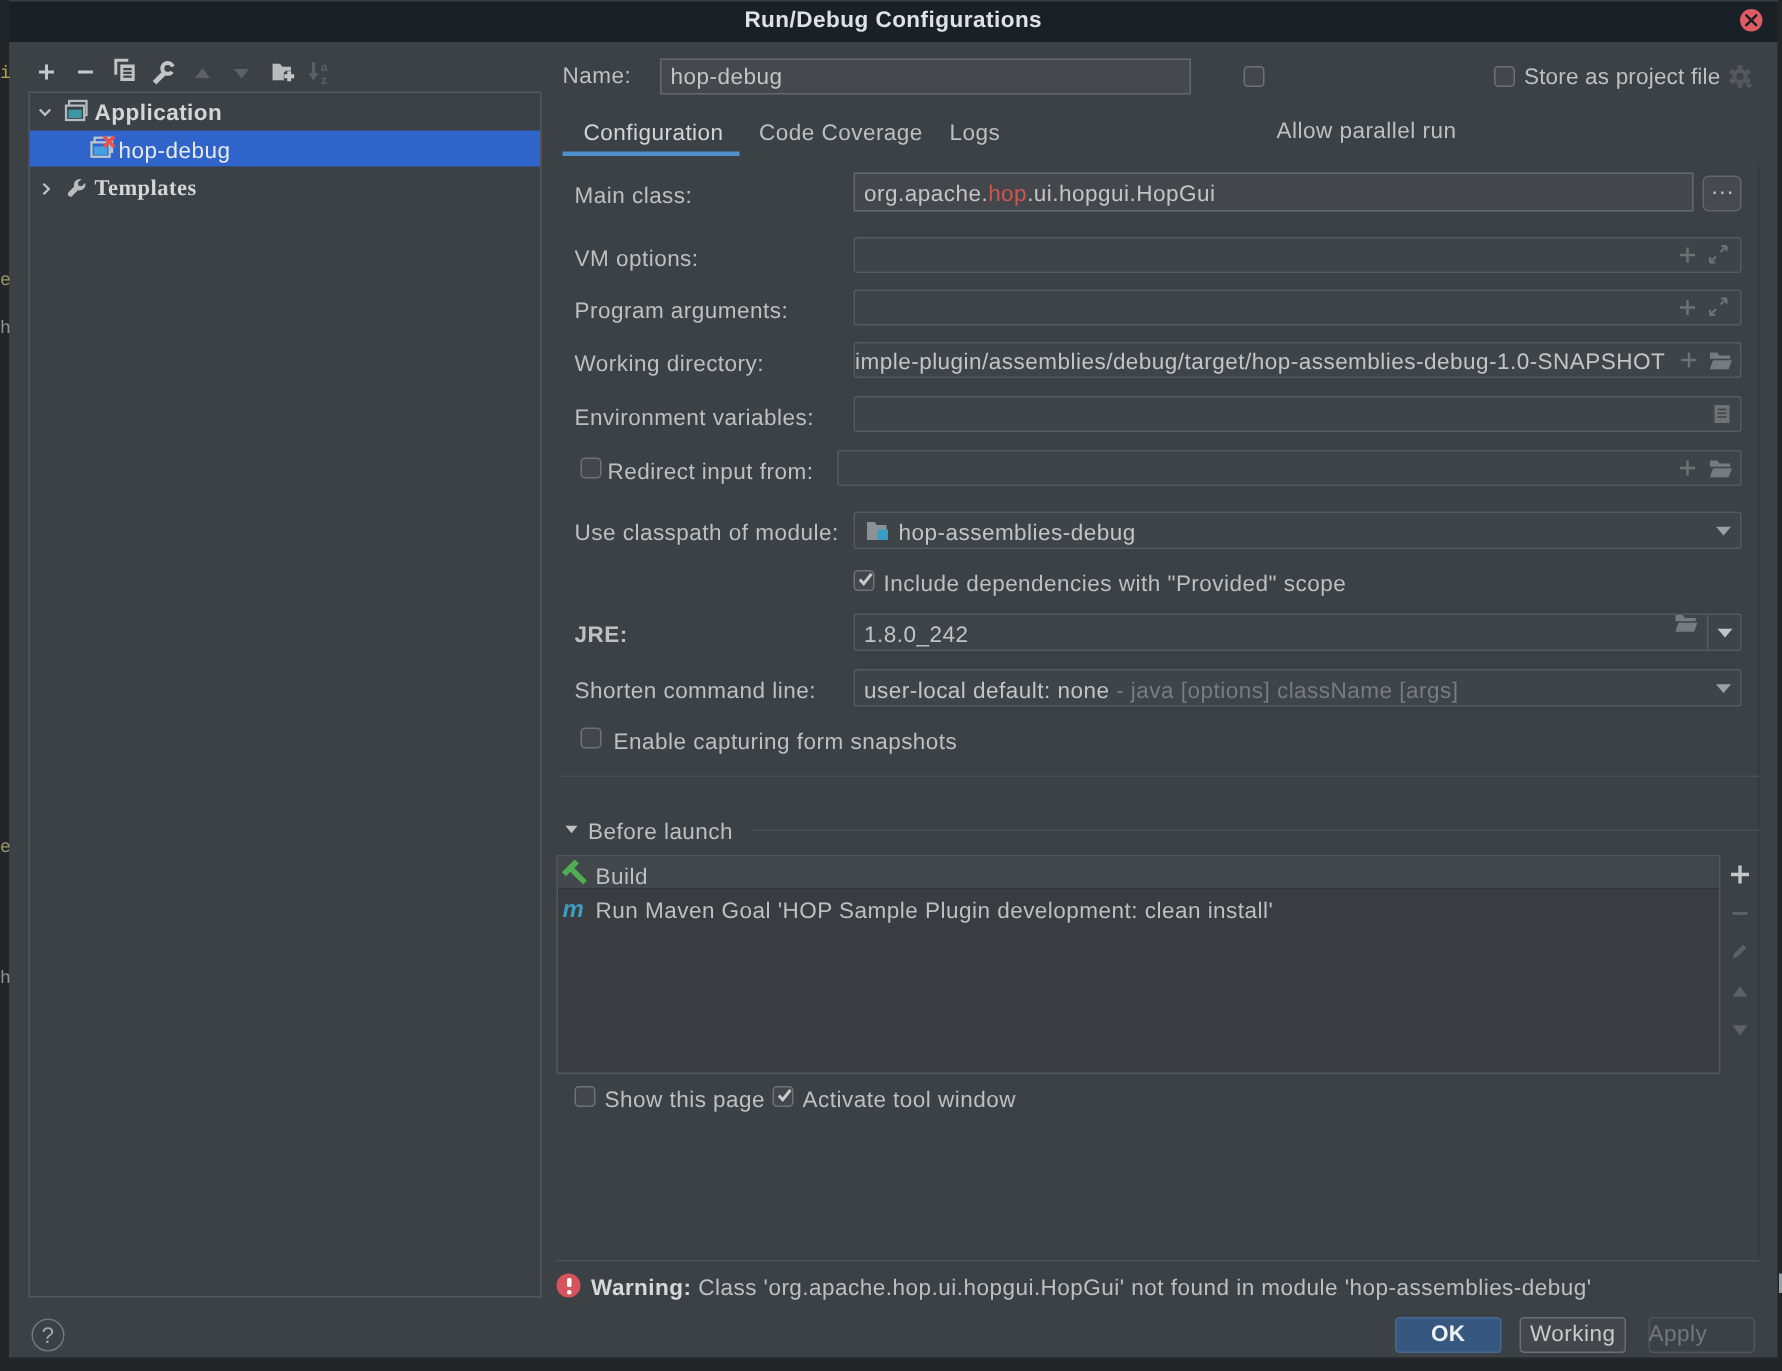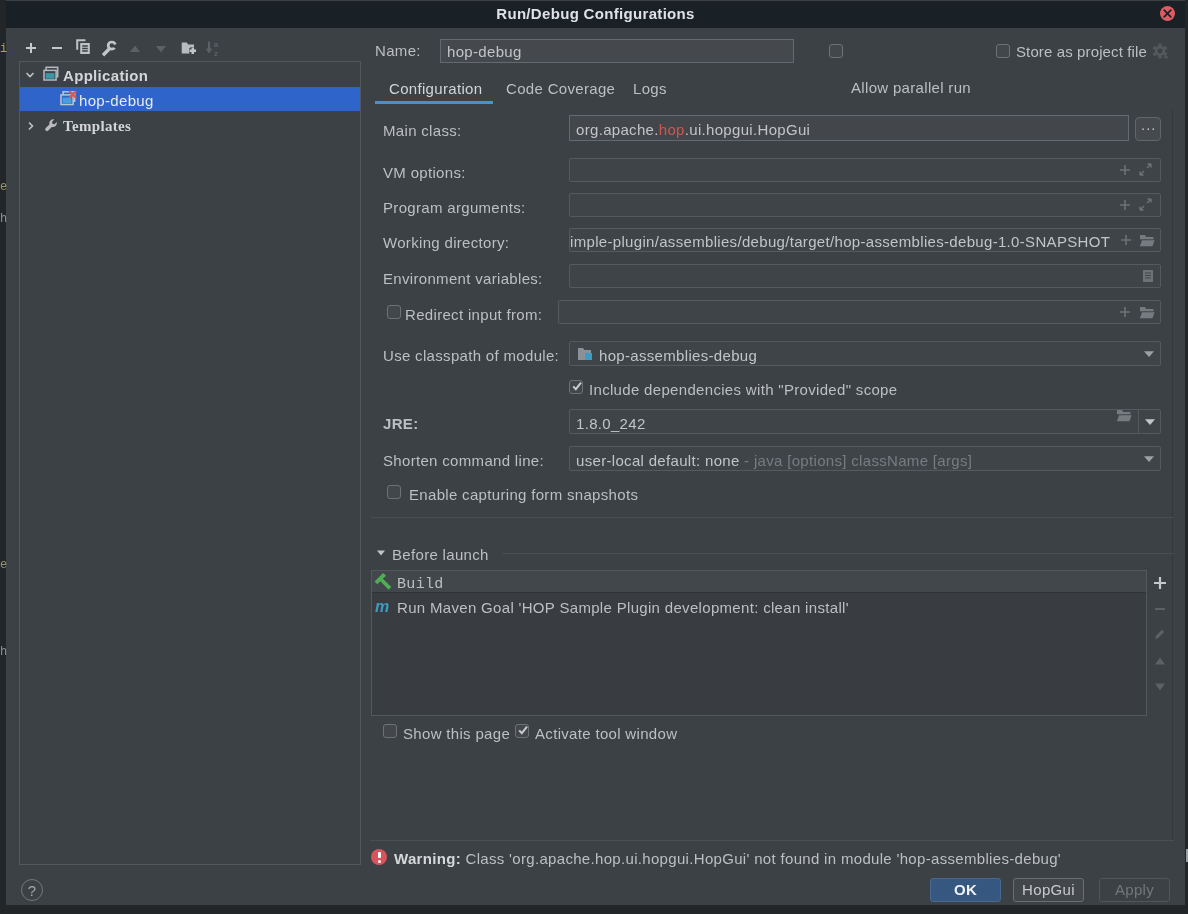--- a/index.html
+++ b/index.html
@@ -222,21 +222,21 @@
 
   <div style="left:371px;top:570px;width:776px;height:146px;border:1px solid #55585b;background:#393d41;"></div>
   <div style="left:372px;top:571px;width:774px;height:22px;background:#42474c;border-bottom:1px solid #303437;"></div>
   <svg class="ic" width="16" height="16" style="left:377px;top:575px;" viewBox="0 0 16 16">
     <g transform="translate(7.2,7.6) rotate(-45)">
       <rect x="-6" y="-7.6" width="12" height="3.9" fill="#4fae53"></rect>
       <rect x="-1.85" y="-4.4" width="3.7" height="12.6" fill="#4fae53"></rect>
       <path d="M3.2 -3.7 L6 -6.5 L6 -3.7 Z" fill="#4fae53"></path>
     </g>
   </svg>
-  <div class="lbl" style="left:397px;top:576px;font-family:Liberation Mono, monospace;">Build</div>
+  <div class="lbl" style="left:397px;top:576px;">Build</div>
   <div class="lbl" style="left:375px;top:598px;width:17px;font-weight:bold;font-style:italic;color:#3f9cc0;font-size:16px;">m</div>
   <div class="lbl" style="left:397px;top:599px;">Run Maven Goal 'HOP Sample Plugin development: clean install'</div>
 
   <svg class="ic" width="14" height="14" style="left:1153px;top:576px;" viewBox="0 0 14 14">
       <path d="M7 1 V13 M1 7 H13" stroke="#c6c8ca" stroke-width="2.2"></path>
     </svg>
   <svg class="ic" width="12" height="12" style="left:1154px;top:603px;" viewBox="0 0 12 12">
       <path d="M1 6 H11" stroke="#5d6165" stroke-width="2"></path>
     </svg>
   <svg class="ic" width="13" height="13" style="left:1153px;top:628px;" viewBox="0 0 13 13">
@@ -259,23 +259,23 @@
 
   <div style="left:370px;top:840px;width:804px;height:1px;background:#4a4e52;"></div>
   <div style="left:371px;top:849px;width:16px;height:16px;border-radius:50%;background:#d8545c;"></div>
   <div style="left:377.5px;top:851.5px;width:3px;height:6.5px;background:#fff;border-radius:1px;"></div>
   <div style="left:377.5px;top:860px;width:3px;height:3px;background:#fff;border-radius:50%;"></div>
   <div class="lbl" style="left:394px;top:850px;"><b style="color:#d6d8da;margin-top:24px;">Warning:</b> Class 'org.apache.hop.ui.hopgui.HopGui' not found in module 'hop-assemblies-debug'</div>
 
   <div style="left:930px;top:878px;width:71px;height:24px;background:#365880;border:1px solid #47688f;border-radius:3px;"></div>
   <div style="left:930px;top:881px;width:71px;text-align:center;color:#eff1f3;font-weight:bold;font-size:15px;">OK</div>
   <div style="left:1013px;top:878px;width:71px;height:24px;background:#43474b;border:1px solid #6b6e72;border-radius:3px;"></div>
-  <div style="left:1013px;top:881px;width:71px;text-align:center;color:#c8cacc;font-size:15px;">HopGui</div>
+  <div style="left:1013px;top:881px;width:71px;text-align:center;color:#c8cacc;font-size:15px;">Working</div>
   <div style="left:1099px;top:878px;width:71px;height:24px;background:none;border:1px solid #515557;border-radius:3px;"></div>
-  <div style="left:1099px;top:881px;width:71px;text-align:center;color:#73777b;font-size:15px;">Apply</div>
+  <div style="left:1099px;top:881px;width:71px;color:#73777b;font-size:15px;">Apply</div>
 
   <div style="left:21px;top:879px;width:22px;height:22px;border-radius:50%;border:1.5px solid #73777b;"></div>
   <div style="left:21px;top:882px;width:22px;text-align:center;color:#a4a7aa;font-size:15px;">?</div>
   <div style="left:1185.5px;top:849px;width:2px;height:13px;background:#9aa0a4;"></div>
 
   <div style="left:0px;top:42px;color:#b8a24c;font-size:12px;font-family:'Liberation Mono',monospace;">i</div>
   <div style="left:0px;top:180px;color:#9a9468;font-size:12px;font-family:'Liberation Mono',monospace;">e</div>
   <div style="left:0px;top:212px;color:#8f9294;font-size:12px;font-family:'Liberation Mono',monospace;">h</div>
   <div style="left:0px;top:558px;color:#9a9468;font-size:12px;font-family:'Liberation Mono',monospace;">e</div>
   <div style="left:0px;top:645px;color:#8f9294;font-size:12px;font-family:'Liberation Mono',monospace;">h</div>

